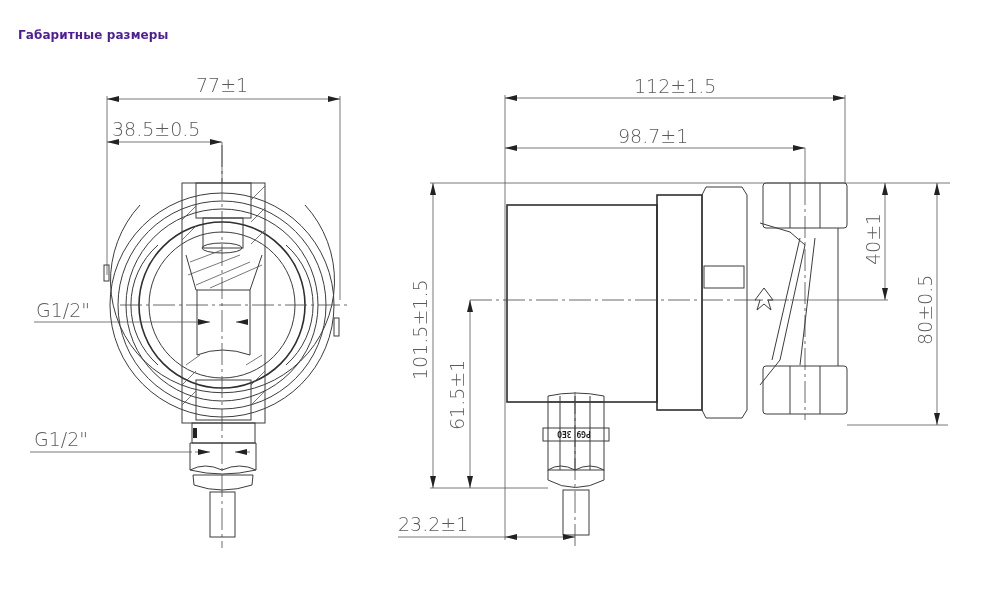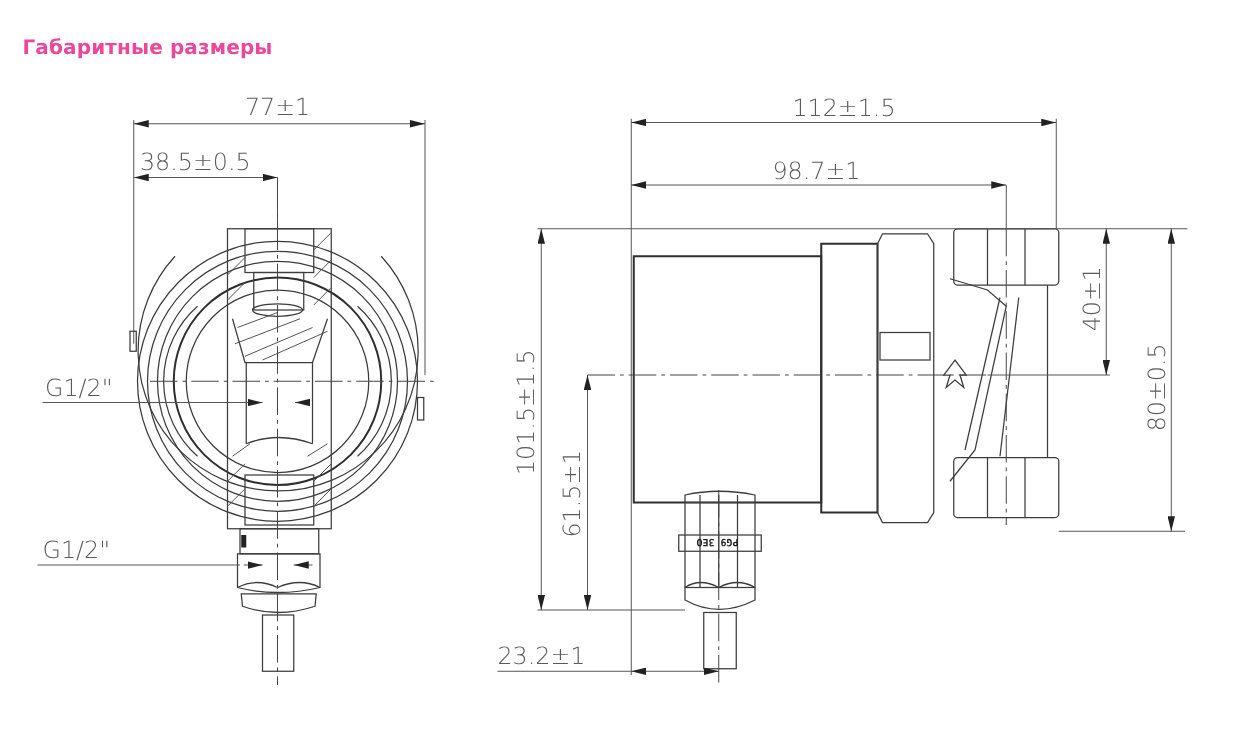--- a/index.html
+++ b/index.html
@@ -1,17 +1,17 @@
 <!DOCTYPE html>
 <html><head>
 <meta charset="utf-8">
 <style>
   html,body{margin:0;padding:0;background:#ffffff;}
   body{width:1000px;height:603px;position:relative;overflow:hidden;font-family:"Liberation Sans",sans-serif;}
-  .title{position:absolute;left:18px;top:28px;font-size:16px;font-weight:bold;color:#ec4899;letter-spacing:0.1px;font-family:"DejaVu Sans",sans-serif;}
+  .title{position:absolute;left:18px;top:28px;font-size:12px;font-weight:bold;color:#4c1d95;letter-spacing:0.1px;font-family:"DejaVu Sans",sans-serif;}
   svg{position:absolute;left:0;top:0;}
   .ln{stroke:#3c3c3c;stroke-width:1;fill:none;}
   .thk{stroke:#2e2e2e;stroke-width:1.6;fill:none;}
   .thin{stroke:#555;stroke-width:0.8;fill:none;}
   .cl{stroke:#444;stroke-width:0.8;fill:none;stroke-dasharray:22 4 3 4;}
   .dt{font-family:"DejaVu Sans",sans-serif;font-size:19px;fill:#5a5a5a;font-weight:300;}
   .hatch{stroke:#555;stroke-width:0.8;}
   .tiny{font-family:"DejaVu Sans Mono",monospace;font-size:8px;fill:#222;font-weight:bold;}
 </style>
 </head>

